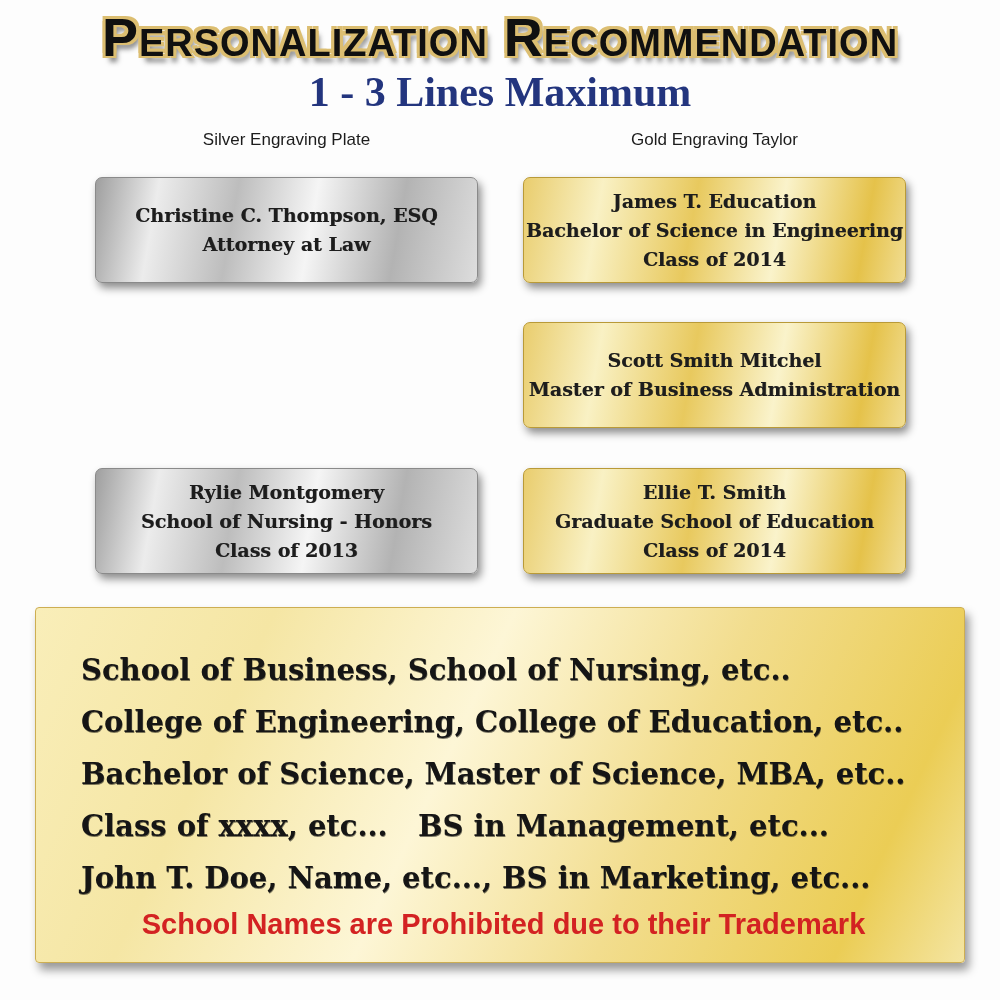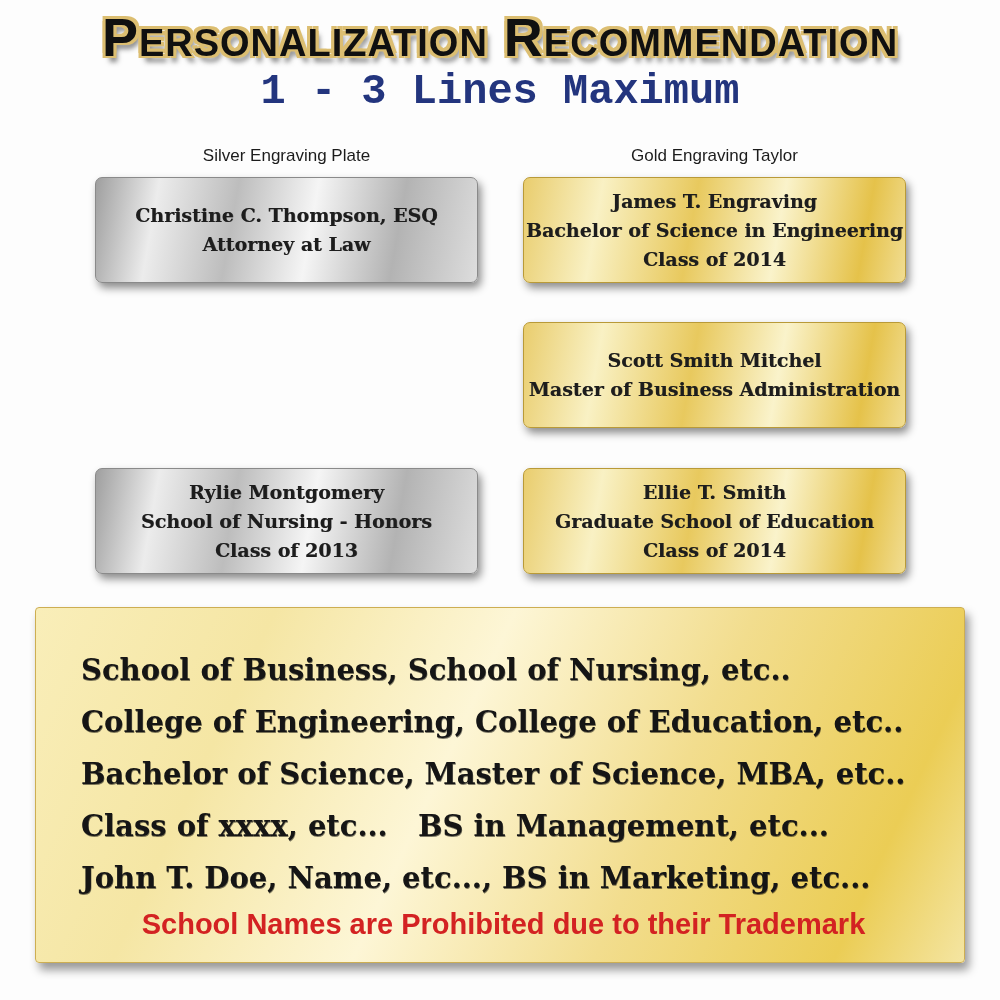--- a/index.html
+++ b/index.html
@@ -26,30 +26,30 @@
        3px -3px 0 #dcbe71,
       -3px  2px 0 #dcbe71,
        3px  2px 0 #dcbe71,
        4px  6px 5px rgba(40,40,40,0.55);
     white-space: nowrap;
   }
 
   .subtitle {
     position: absolute; left: 0; top: 68px; width: 1000px;
     text-align: center;
-    font-family: Liberation Mono, monospace;
+    font-family: Liberation Serif, serif;
     font-weight: 700;
     font-size: 42px;
     color: #23357e;
     letter-spacing: 0px;
   }
 
   
   .col-header {
-    position: absolute; top: 146px; width: 383px;
+    position: absolute; top: 130px; width: 383px;
     text-align: center;
     font-size: 17px; color: #1c1c1c;
   }
   .col-header.silver { left: 95px; }
   .col-header.gold { left: 523px; }
 
   
   .plate {
     position: absolute;
     width: 383px; height: 106px;
@@ -134,21 +134,21 @@
     <div class="engrave-line">Christine C. Thompson, ESQ</div>
     <div class="engrave-line">Attorney at Law</div>
   </div>
   <div class="plate silver col-silver-pos row-3">
     <div class="engrave-line">Rylie Montgomery</div>
     <div class="engrave-line">School of Nursing - Honors</div>
     <div class="engrave-line">Class of 2013</div>
   </div>
 
   <div class="plate gold col-gold-pos row-1">
-    <div class="engrave-line">James T. Engraving</div>
+    <div class="engrave-line">James T. Education</div>
     <div class="engrave-line">Bachelor of Science in Engineering</div>
     <div class="engrave-line">Class of 2014</div>
   </div>
   <div class="plate gold col-gold-pos row-2">
     <div class="engrave-line">Scott Smith Mitchel</div>
     <div class="engrave-line">Master of Business Administration</div>
   </div>
   <div class="plate gold col-gold-pos row-3">
     <div class="engrave-line">Ellie T. Smith</div>
     <div class="engrave-line">Graduate School of Education</div>

